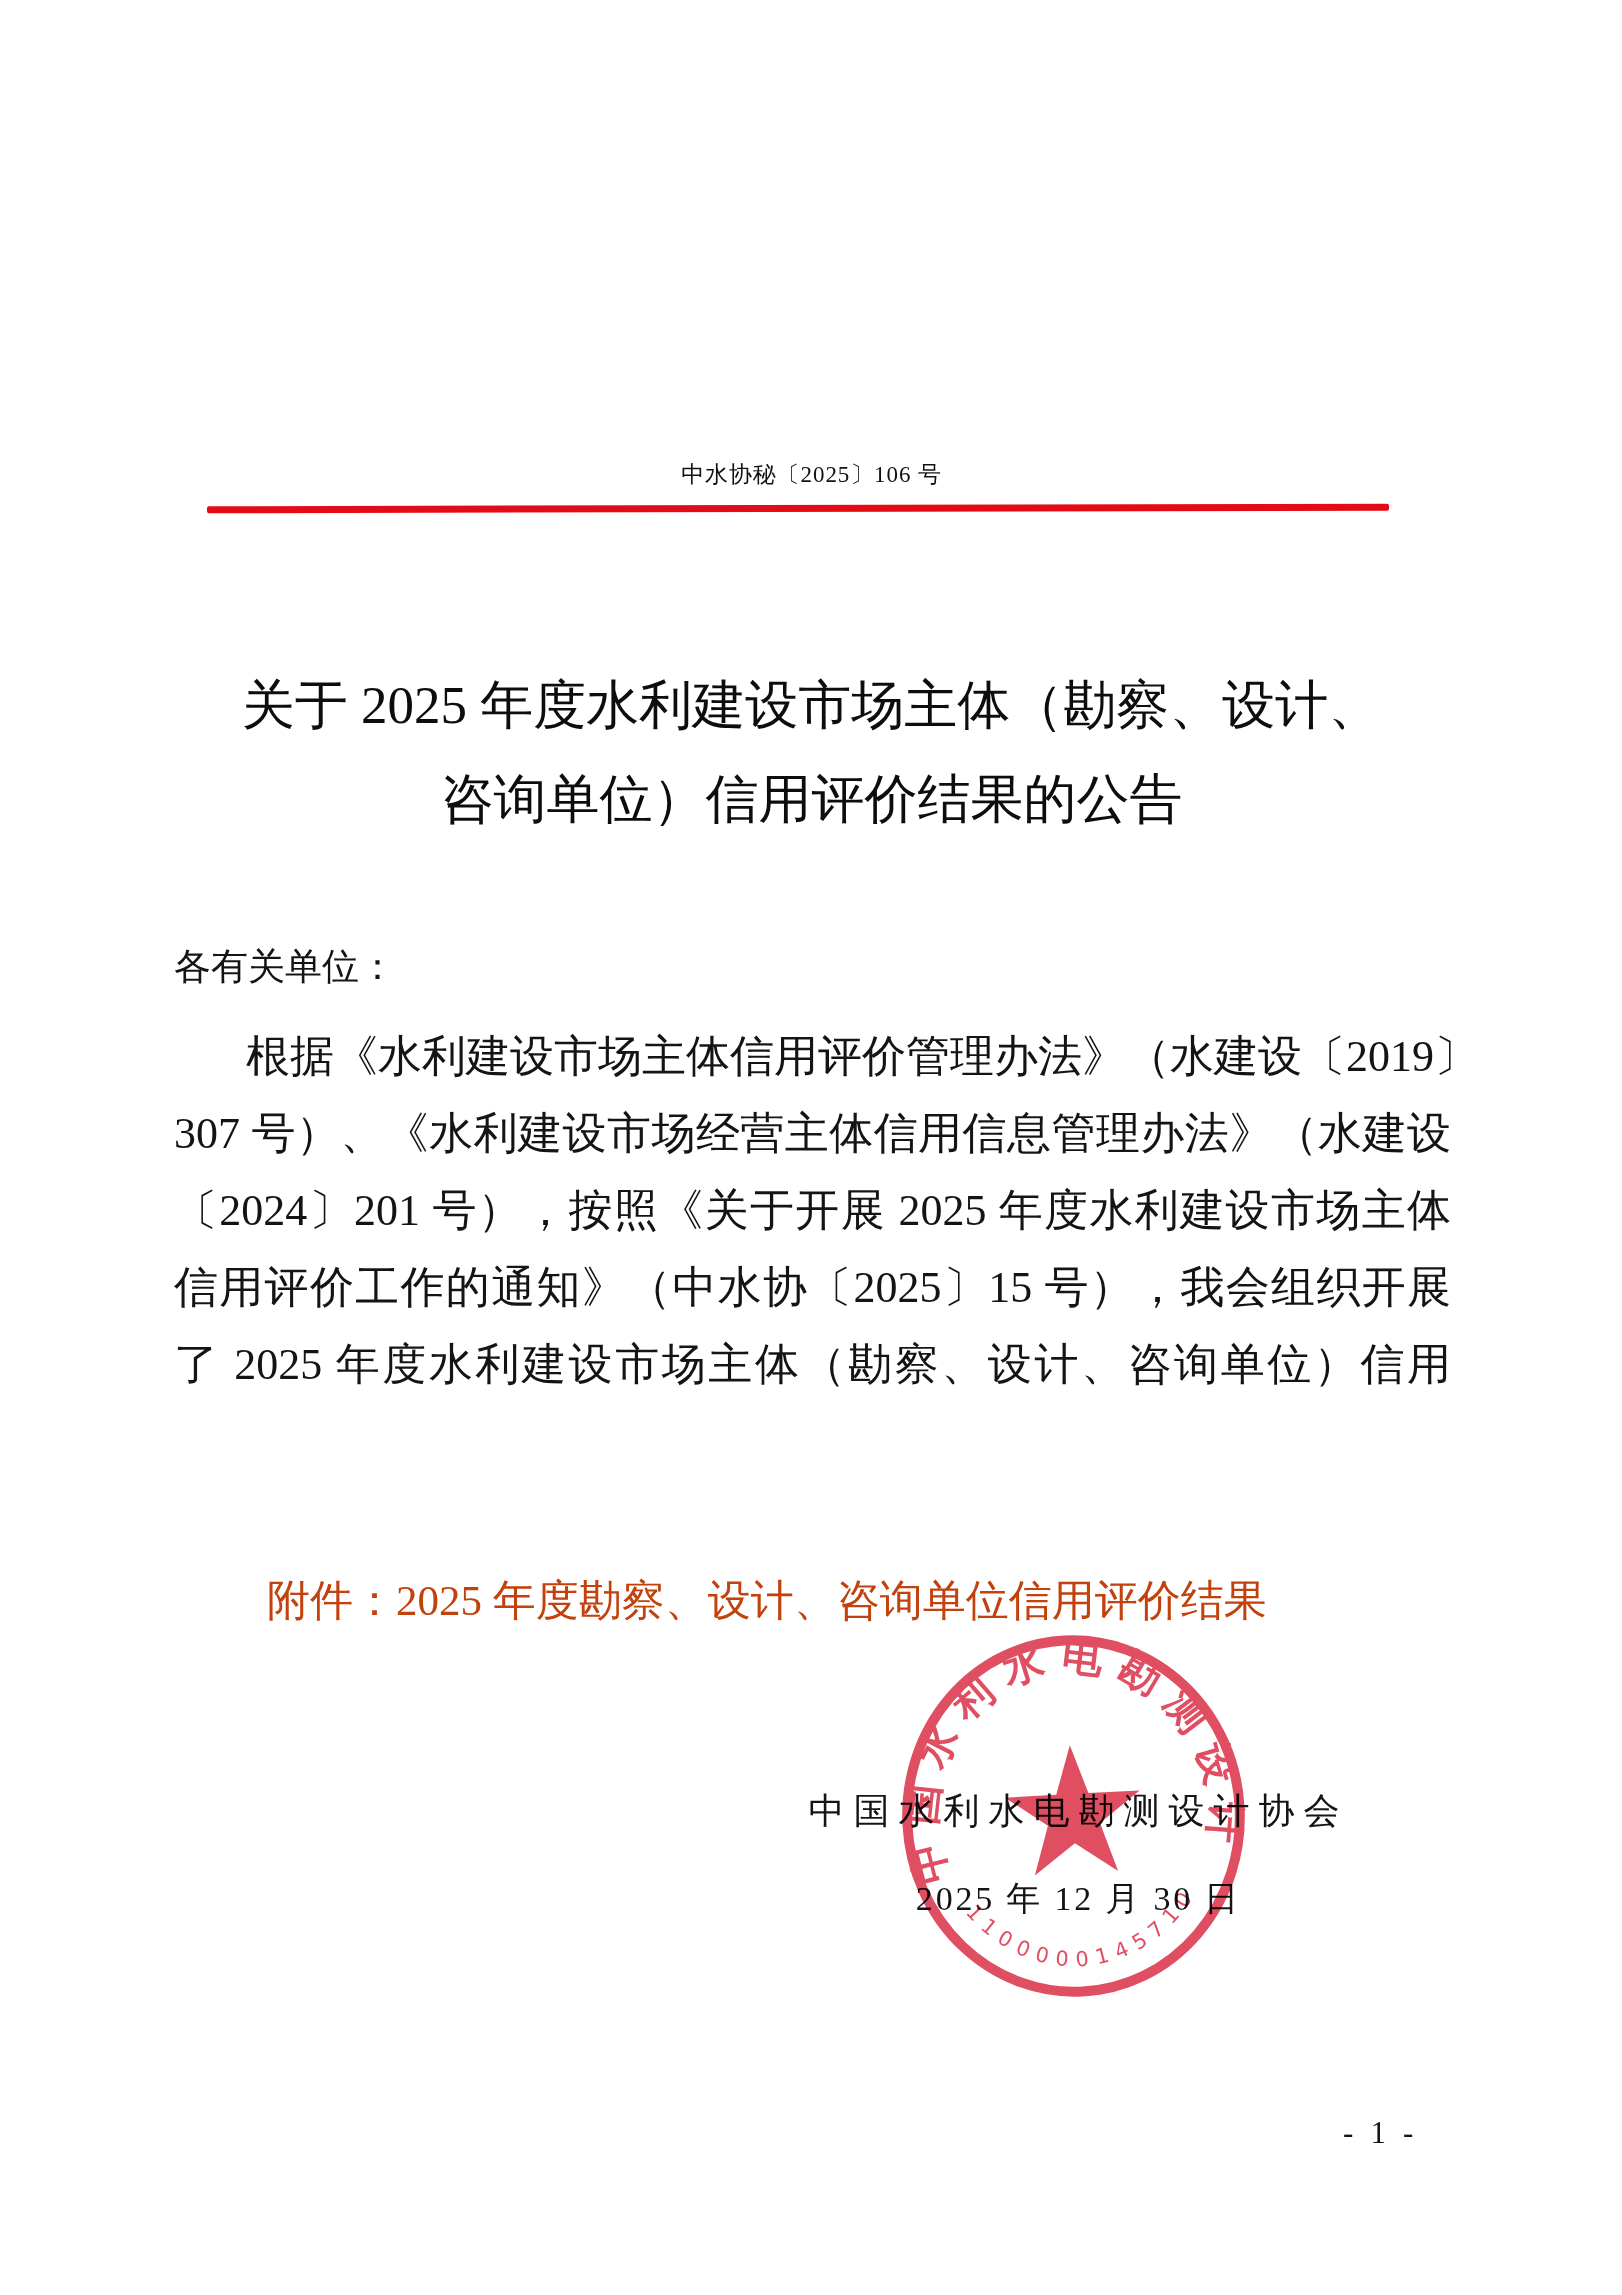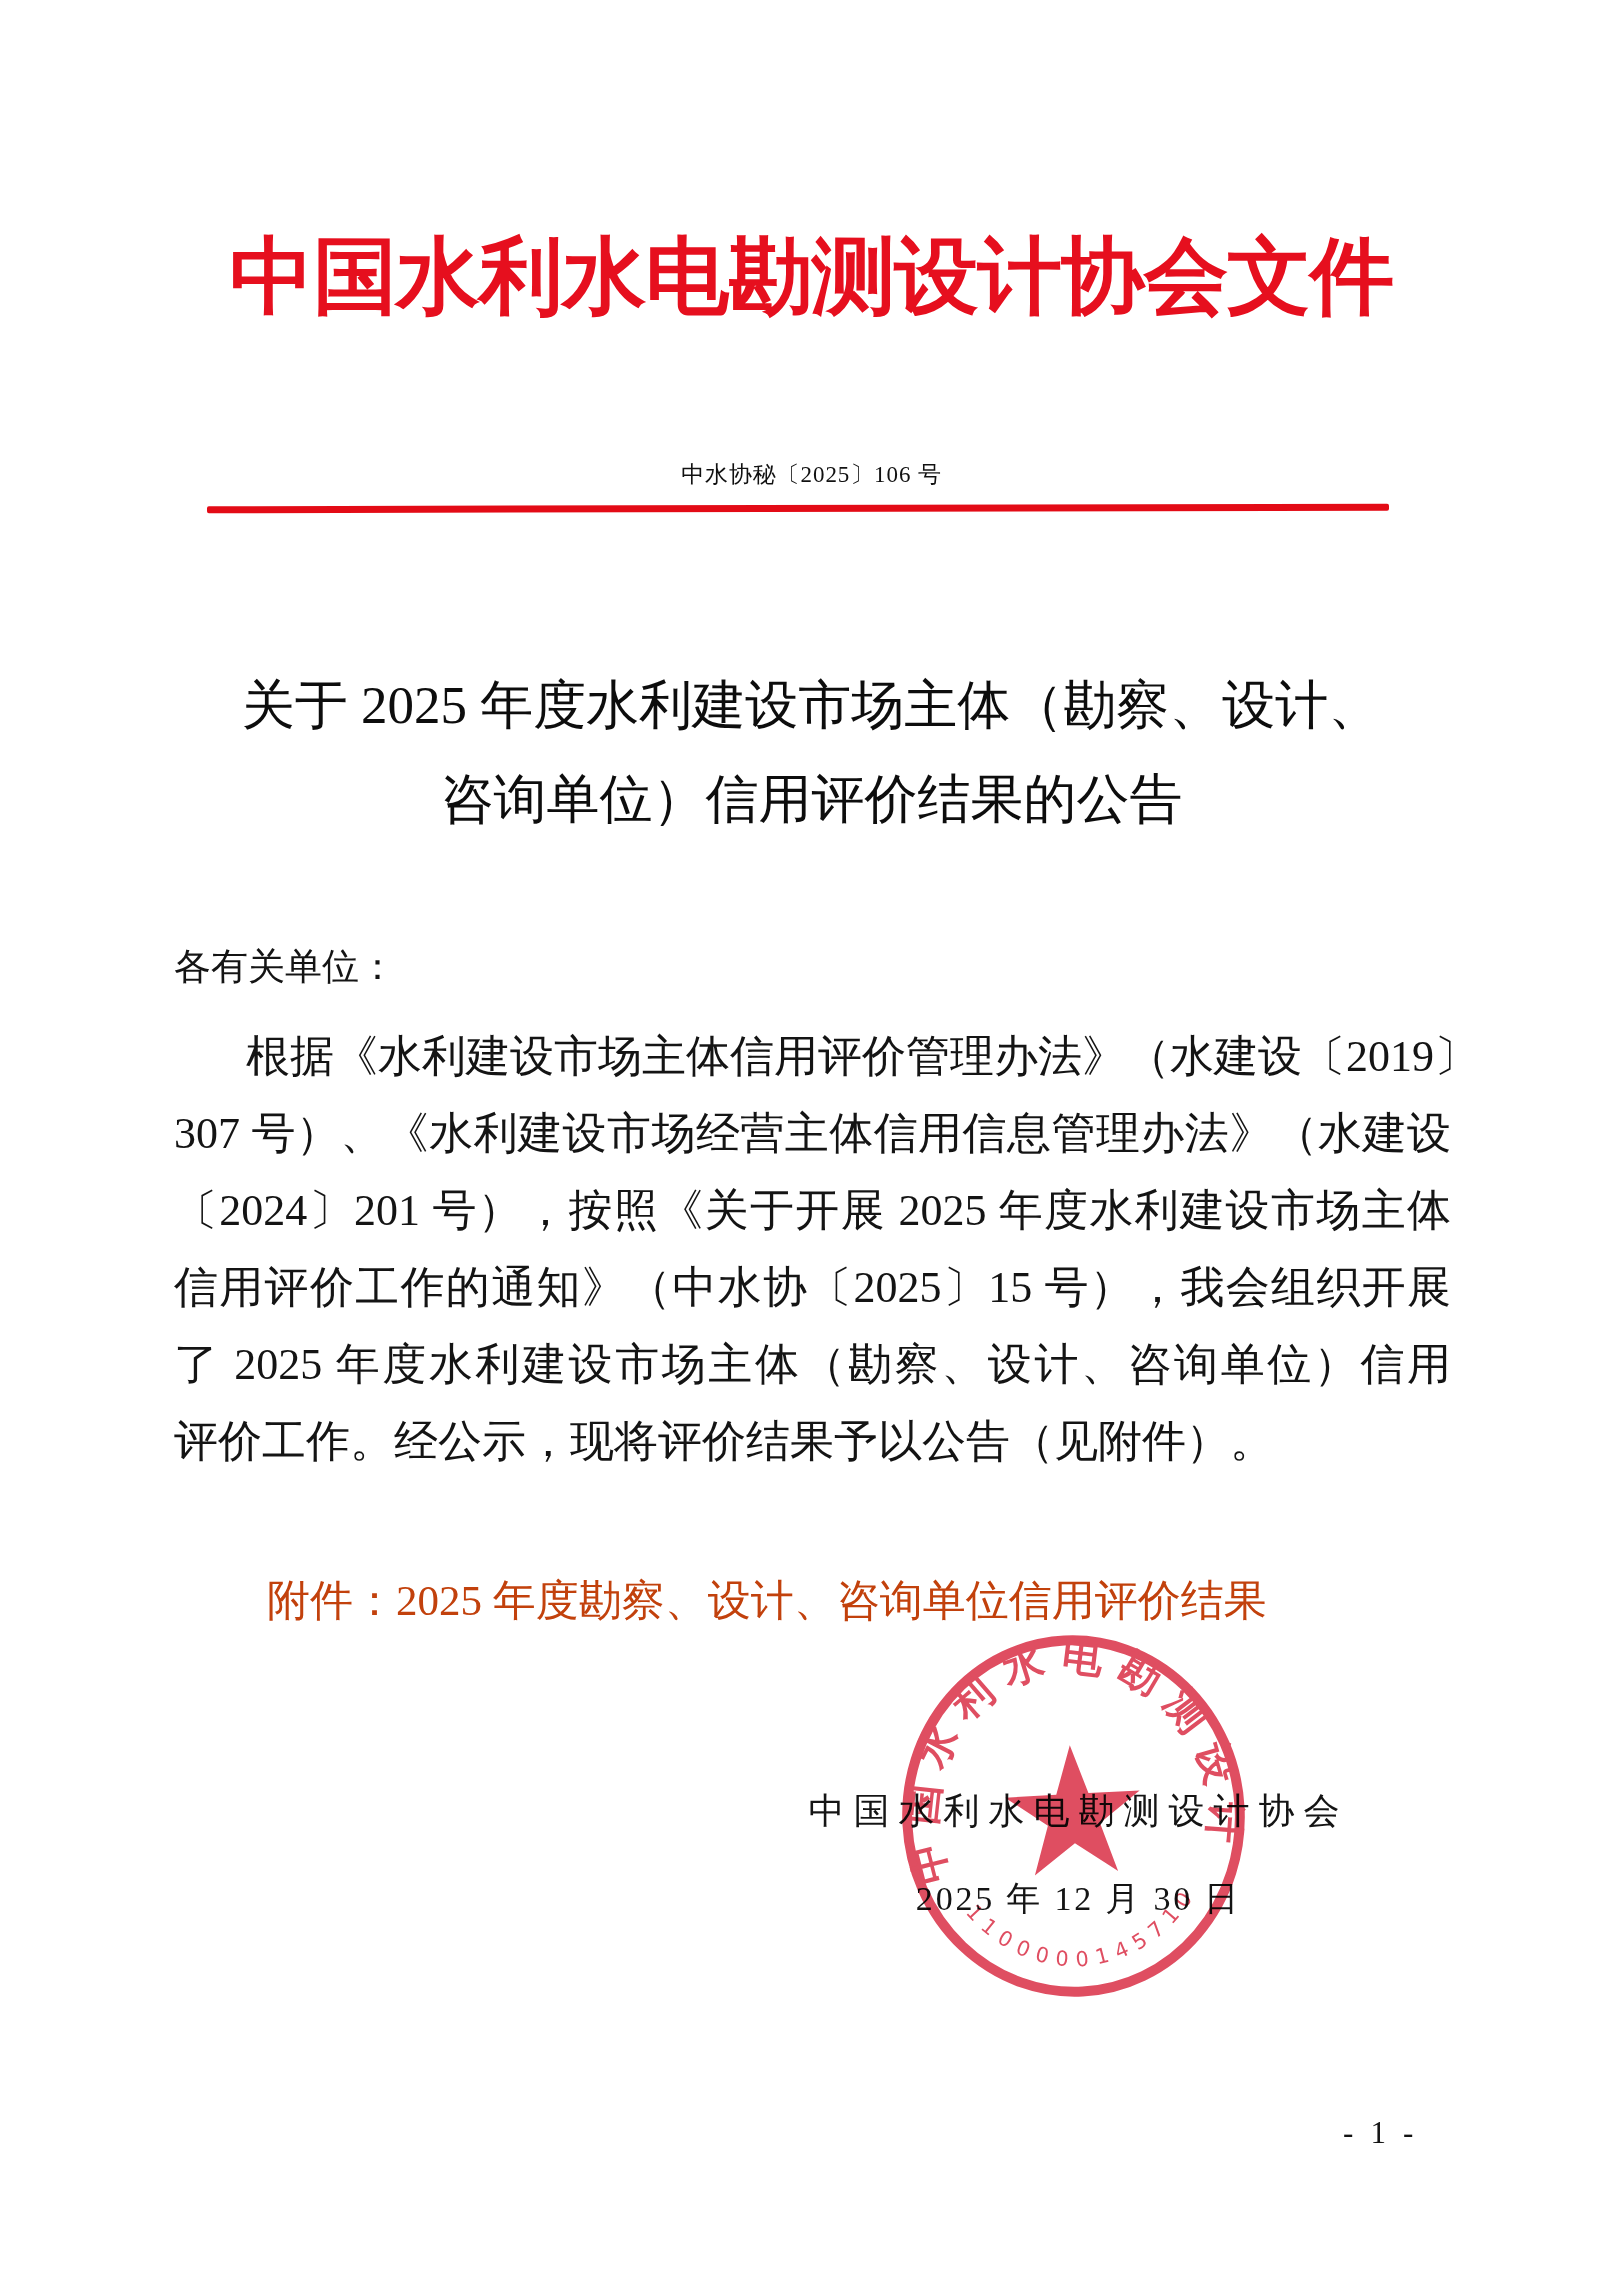--- a/index.html
+++ b/index.html
@@ -152,40 +152,38 @@
     letter-spacing: 4.7px;
     color: #141414;
     white-space: nowrap;
   }
 </style>
 </head>
 <body>
 
 <div class="page">
 
-  <div class="header-title">中国水利水电勘测设计协会文件</div>
 
   <div class="doc-number">中水协秘〔2025〕106 号</div>
 
   <div class="red-rule"></div>
 
   <div class="doc-title">
     <div>关于 2025 年度水利建设市场主体（勘察、设计、</div>
     <div>咨询单位）信用评价结果的公告</div>
   </div>
 
   <div class="salutation">各有关单位：</div>
 
   <div class="paragraph">
     <div class="pline first">根据《水利建设市场主体信用评价管理办法》（水建设〔2019〕</div>
     <div class="pline">307 号）、《水利建设市场经营主体信用信息管理办法》（水建设</div>
     <div class="pline">〔2024〕201 号），按照《关于开展 2025 年度水利建设市场主体</div>
     <div class="pline">信用评价工作的通知》（中水协〔2025〕15 号），我会组织开展</div>
     <div class="pline">了 2025 年度水利建设市场主体（勘察、设计、咨询单位）信用</div>
-    <div class="pline last">评价工作。经公示，现将评价结果予以公告（见附件）。</div>
   </div>
 
   <div class="attachment">附件：2025 年度勘察、设计、咨询单位信用评价结果</div>
 
   <div class="sig-block">
     <div class="sig-org">中国水利水电勘测设计协会</div>
     <div class="sig-date">2025 年 12 月 30 日</div>
   </div>
 
   <div class="stamp">

